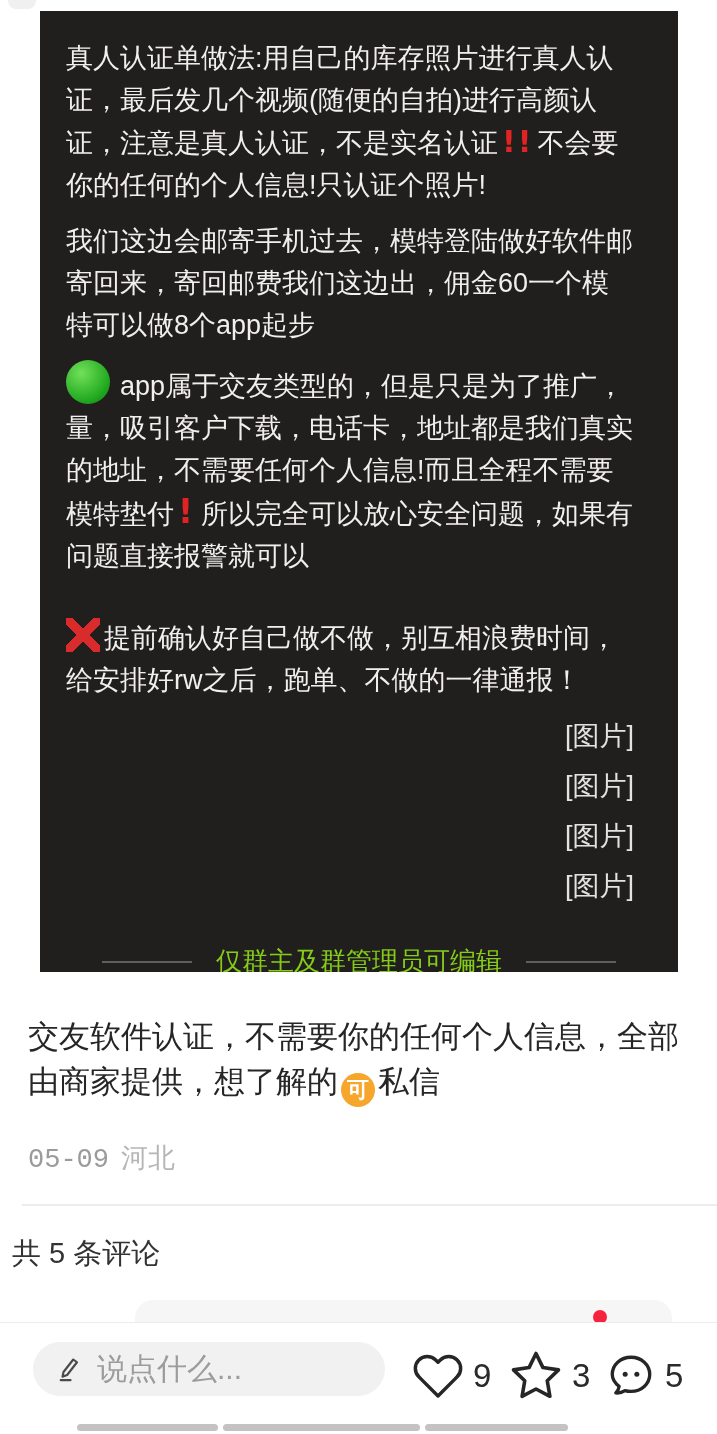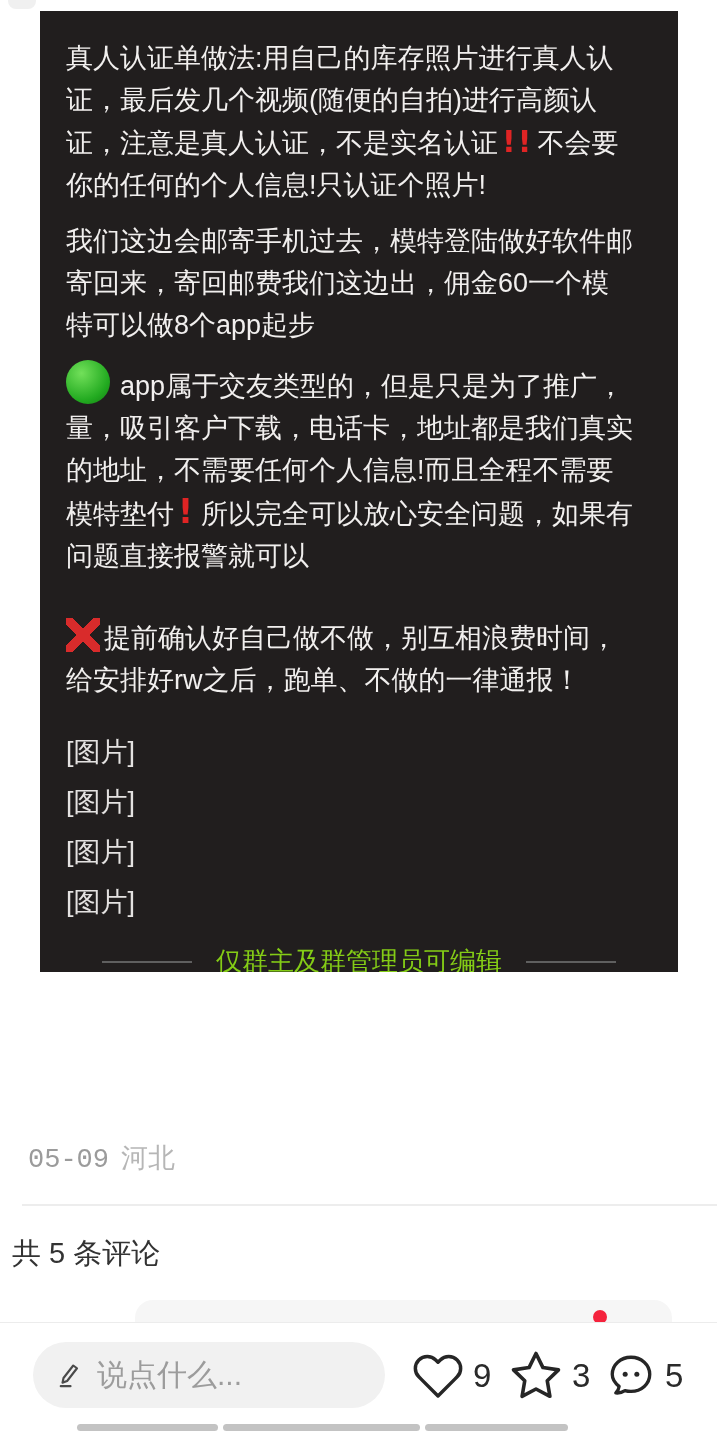--- a/index.html
+++ b/index.html
@@ -7,21 +7,21 @@
   .screen{position:relative;width:717px;height:1434px;background:#ffffff;overflow:hidden;}
 
   
   .top-remnant{position:absolute;left:8px;top:0;width:28px;height:9px;background:#f0f0f0;border-radius:0 0 8px 8px;}
 
   
   .post-image{position:absolute;left:40px;top:11px;width:638px;height:961px;background:#211e1e;overflow:hidden;cursor:pointer;}
   .text-wrap{padding:26px 44px 0 26px;}
   .post-p{margin:0 0 14px 0;font-size:27px;line-height:42px;color:#f1efee;font-weight:500;letter-spacing:0;word-break:break-all;}
   .post-p.gap-before{margin-top:40px;}
-  .placeholders{margin-top:30px;}
+  .placeholders{margin-top:14px;text-align:right;}
   .ph-line{font-size:27px;line-height:42px;margin-bottom:8px;color:#e4e2e1;font-weight:500;}
   .image-footer{position:absolute;left:0;right:0;bottom:-7px;display:flex;align-items:center;justify-content:center;gap:24px;color:#84cc16;font-size:26px;white-space:nowrap;}
   .dash{width:90px;height:2px;background:#5f5f5f;flex:0 0 auto;}
 
   
   .emoji{display:inline-block;}
   .double-exclamation{color:#e02424;font-weight:800;font-size:30px;letter-spacing:2px;margin:0 4px;font-family:"DejaVu Sans",sans-serif;}
   .red-exclamation{color:#e02424;font-weight:800;font-size:33px;margin:0 8px 0 4px;font-family:"DejaVu Sans",sans-serif;}
   .cross-mark{width:34px;height:34px;vertical-align:-5px;margin-right:4px;
     background:linear-gradient(45deg,transparent 41%,#d92b2b 41% 59%,transparent 59%),
@@ -42,21 +42,21 @@
   .comments-header{position:absolute;left:12px;top:1234px;display:flex;align-items:flex-end;font-size:29px;color:#333;}
   .sort-icon{margin-left:16px;margin-bottom:5px;}
   .sort-icon .s1{width:22px;height:3px;background:#4d4d4d;border-radius:2px;margin-bottom:6px;}
   .sort-icon .s2{width:13px;height:3px;background:#4d4d4d;border-radius:2px;}
 
   .comment-bubble{position:absolute;left:135px;top:1300px;width:537px;height:22px;background:#f6f6f6;border-radius:18px 18px 0 0;}
   .red-dot{position:absolute;left:593px;top:1310px;width:14px;height:14px;border-radius:50%;background:#f5233d;}
 
   
   .bottom-bar{position:absolute;left:0;top:1322px;width:717px;height:112px;background:#fff;border-top:1px solid #ececec;box-sizing:border-box;}
-  .composer{position:absolute;left:33px;top:19px;width:352px;height:66px;border-radius:34px;background:#f1f1f1;display:flex;align-items:center;cursor:text;}
+  .composer{position:absolute;left:33px;top:19px;width:352px;height:54px;border-radius:34px;background:#f1f1f1;display:flex;align-items:center;cursor:text;}
   .composer svg{margin-left:22px;flex:0 0 auto;}
   .composer-text{margin-left:12px;font-size:30px;color:#9c9c9c;}
   .action{position:absolute;top:0;height:105px;display:flex;align-items:center;cursor:pointer;}
   .action .count{margin-left:9px;font-size:33px;color:#2a2a2a;}
   .act-like{left:412px;}
   .act-collect{left:509px;}
   .act-comment{left:606px;}
 
   .skel{position:absolute;top:101px;height:7px;border-radius:4px;background:#c3c3c3;}
   .skel.b1{left:77px;width:141px;}
@@ -83,20 +83,21 @@
         <div class="ph-line">[图片]</div>
       </div>
     </div>
     <div class="image-footer">
       <span class="dash"></span>
       <span>仅群主及群管理员可编辑</span>
       <span class="dash"></span>
     </div>
   </div>
 
+  <div class="caption"><span>交友软件认证，不需要你的任何个人信息，全部由商家提供，想了解的</span><span class="emoji ke-circle">可</span><span>私信</span></div>
 
   <div class="meta">
     <span>05-09</span><span class="loc">河北</span>
   </div>
 
   <div class="divider"></div>
 
   <div class="comments-header">
     <span>共 5 条评论</span>
     <span class="sort-icon">

